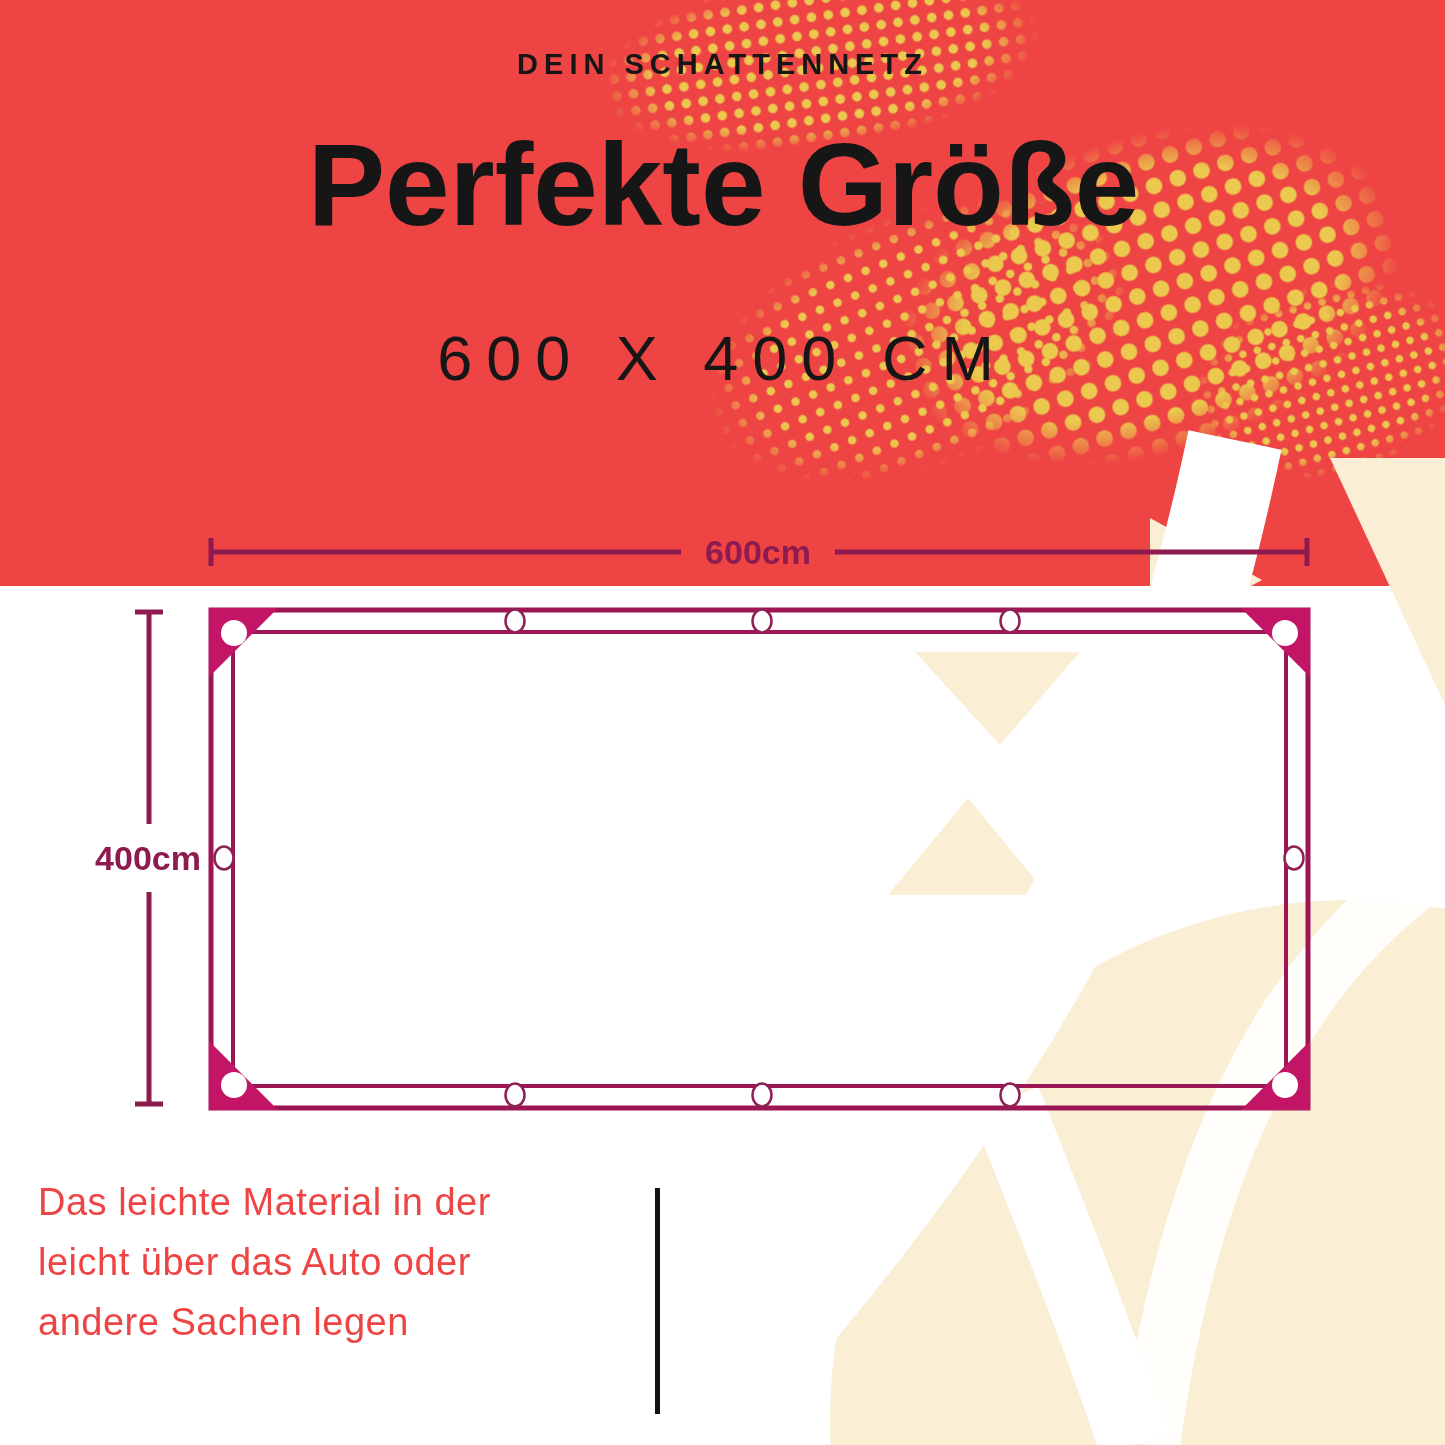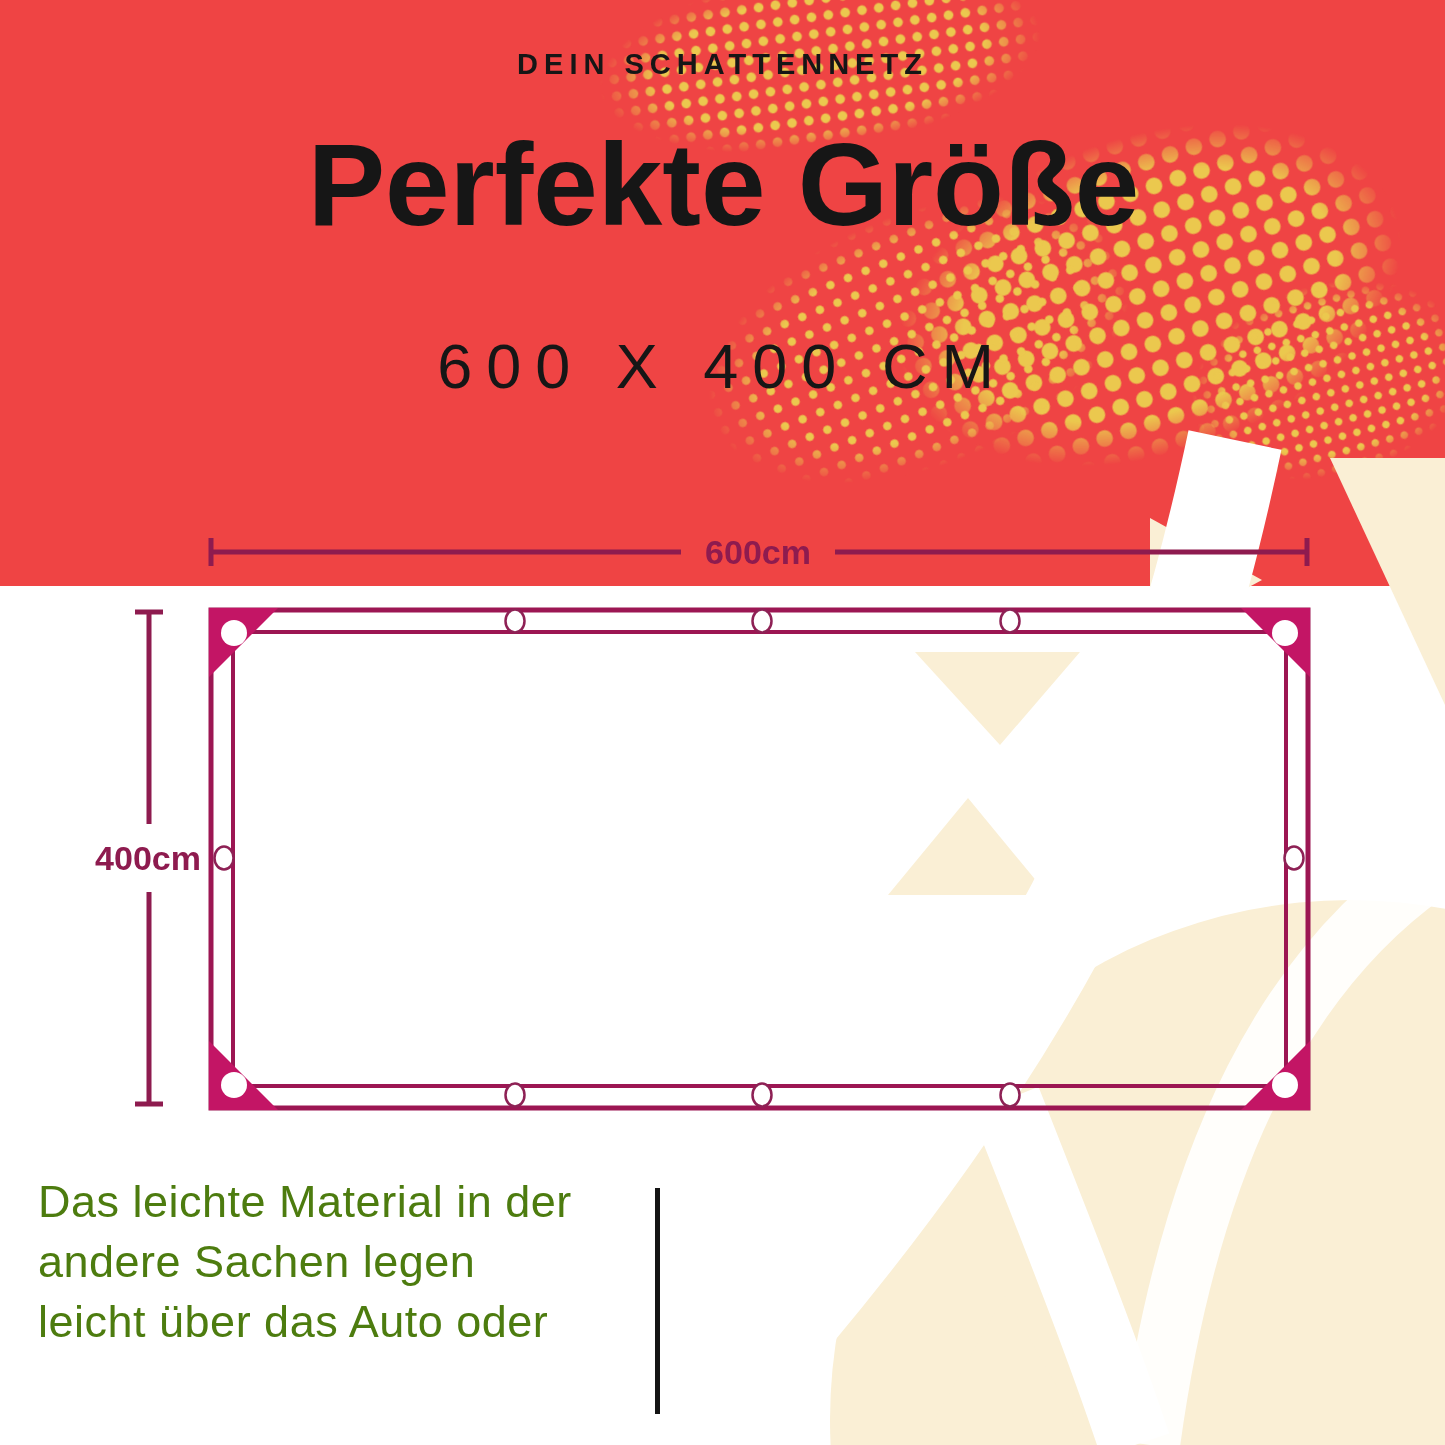--- a/index.html
+++ b/index.html
@@ -27,33 +27,33 @@
   .kicker{
     position:absolute;left:0;top:48px;width:100%;text-align:center;
     font-size:29px;font-weight:bold;letter-spacing:6px;color:#161616;
   }
   .title{
     position:absolute;left:1px;top:118px;width:100%;text-align:center;
     font-size:116px;font-weight:bold;letter-spacing:0px;color:#161616;
   }
   .subtitle{
     position:absolute;left:0;top:322px;width:100%;text-align:center;
-    font-size:63px;font-weight:400;letter-spacing:14px;color:#161616;margin-top:8px;
+    font-size:63px;font-weight:400;letter-spacing:14px;color:#161616;
   }
   
   .decor{position:absolute;left:0;top:0;width:1445px;height:1445px;}
   
   .diagram{position:absolute;left:0;top:0;width:1445px;height:1445px;}
   .dimlabel{
     font-family:"Liberation Sans",sans-serif;font-size:34px;font-weight:bold;
   }
   
   .desc{
     position:absolute;left:38px;top:1172px;width:600px;
-    font-size:45px;line-height:60px;color:#4d7c0f;letter-spacing:0.5px;
+    font-size:38px;line-height:60px;color:#ef4444;letter-spacing:0.5px;
   }
   .divider{
     position:absolute;left:655px;top:1188px;width:5px;height:226px;background:#141414;
   }
 </style>
 </head>
 <body>
 
 <div class="page">
 
@@ -125,18 +125,18 @@
       <ellipse cx="515" cy="1095" rx="9.5" ry="11.5"></ellipse>
       <ellipse cx="762" cy="1095" rx="9.5" ry="11.5"></ellipse>
       <ellipse cx="1010" cy="1095" rx="9.5" ry="11.5"></ellipse>
       <ellipse cx="224" cy="858" rx="9.5" ry="11.5"></ellipse>
       <ellipse cx="1294" cy="858" rx="9.5" ry="11.5"></ellipse>
     </g>
   </svg>
 
   <div class="desc">
     <div>Das leichte Material in der</div>
+    <div>leicht über das Auto oder</div>
     <div>andere Sachen legen</div>
-    <div>leicht über das Auto oder</div>
   </div>
   <div class="divider"></div>
 
 </div>
 
 </body></html>

